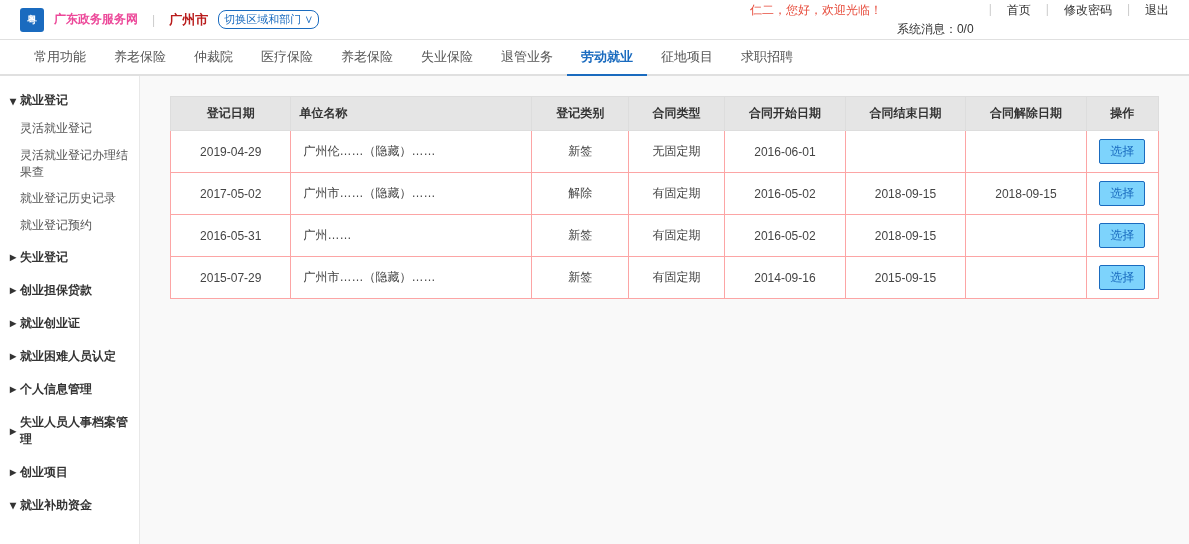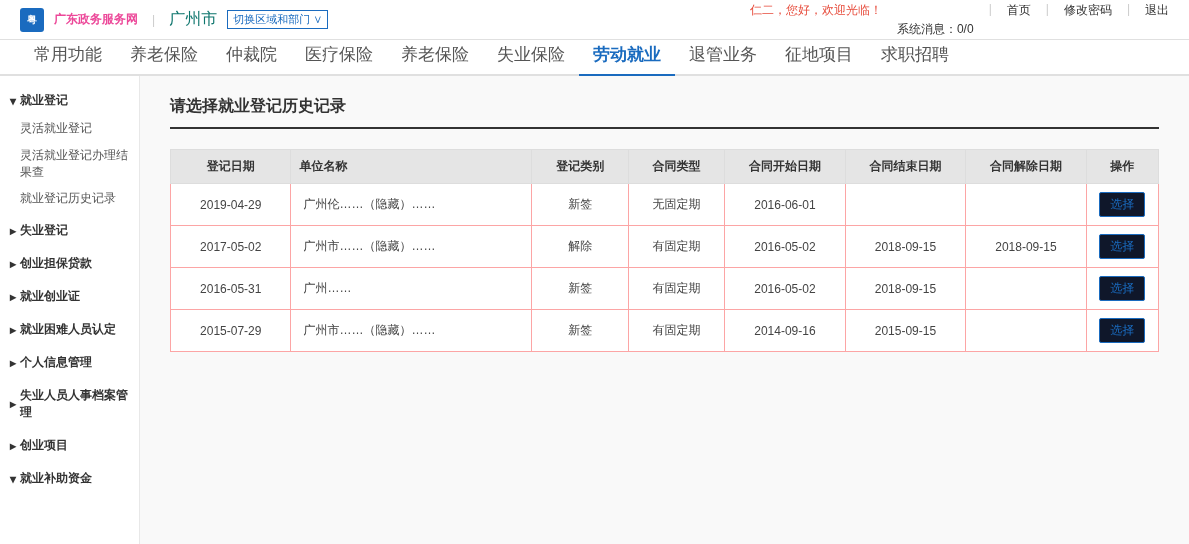--- a/index.html
+++ b/index.html
@@ -3,50 +3,50 @@
   <meta charset="utf-8">
   <style>
     * { box-sizing: border-box; margin: 0; padding: 0; }
     body { font-family: "Microsoft YaHei", "SimHei", Arial, sans-serif; font-size: 12px; background: #f5f5f5; color: #333; }
 
     
     .header { background: #fff; border-bottom: 1px solid #e0e0e0; padding: 0 20px; display: flex; align-items: center; height: 40px; justify-content: space-between; }
     .header-left { display: flex; align-items: center; gap: 10px; }
     .logo-icon { width: 24px; height: 24px; background: #1a6bbf; border-radius: 3px; display: flex; align-items: center; justify-content: center; color: #fff; font-size: 10px; font-weight: bold; }
     .logo-text { font-size: 12px; font-weight: bold; color: #ec4899; }
-    .city-selector { font-size: 16px; color: #0f766e; font-weight: normal; }
-    .city-switch { font-size: 11px; color: #1a6bbf; border: 1px solid #1a6bbf; padding: 1px 5px; border-radius: 0; cursor: pointer; }
+    .city-selector { font-size: 13px; color: #b91c1c; font-weight: bold; }
+    .city-switch { font-size: 11px; color: #1a6bbf; border: 1px solid #1a6bbf; padding: 1px 5px; border-radius: 8px; cursor: pointer; }
     .header-right { display: flex; align-items: flex-start; gap: 15px; font-size: 12px; }
     .header-right .greeting { color: #e74c3c; }
     .header-right .sys-msg { color: #333; margin-top: 19px; }
     .header-right a { color: #333; text-decoration: none; cursor: pointer; }
     .divider-v { color: #ccc; }
 
     
     .nav-bar { background: #fff; border-bottom: 2px solid #e0e0e0; padding: 0 20px; display: flex; align-items: flex-end; height: 36px; }
-    .nav-item { padding: 8px 14px; font-size: 17px; color: #555; cursor: pointer; border-bottom: 2px solid transparent; margin-bottom: -2px; white-space: nowrap; font-family: Liberation Serif, serif; }
+    .nav-item { padding: 8px 14px; font-size: 13px; color: #555; cursor: pointer; border-bottom: 2px solid transparent; margin-bottom: -2px; white-space: nowrap; font-family: Liberation Serif, serif; }
     .nav-item.active { color: #1a6bbf; border-bottom: 2px solid #1a6bbf; font-weight: bold; }
 
     
     .layout { display: flex; min-height: calc(544px - 76px); }
 
     
     .sidebar { width: 140px; background: #fff; border-right: 1px solid #e8e8e8; padding: 10px 0; flex-shrink: 0; }
     .sidebar-group-title { padding: 6px 10px; font-size: 12px; color: #333; font-weight: bold; display: flex; align-items: center; gap: 4px; cursor: pointer; }
     .sidebar-item { padding: 5px 10px 5px 20px; font-size: 12px; color: #555; cursor: pointer; line-height: 1.4; }
 
     
     .main { flex: 1; padding: 20px 30px; background: #f9f9f9; }
     .page-title { font-size: 16px; font-weight: bold; color: #333; margin-bottom: 20px; padding-bottom: 10px; border-bottom: 2px solid #333; }
 
     
     .data-table { width: 100%; border-collapse: collapse; background: #fff; font-size: 12px; }
     .data-table th { background: #e5e5e5; border: 1px solid #ddd; padding: 8px 8px; text-align: center; font-weight: bold; color: #333; white-space: nowrap; }
     .data-table td { border: 1px solid #fca5a5; padding: 8px 12px; text-align: center; color: #444; vertical-align: middle; }
-    .btn-select { background: #0f172a; border: 1px solid #1a6bbf; color: #1a6bbf; padding: 3px 10px; font-size: 12px; cursor: pointer; border-radius: 2px; }
+    .btn-select { background: #7dd3fc; border: 1px solid #1a6bbf; color: #1a6bbf; padding: 3px 10px; font-size: 12px; cursor: pointer; border-radius: 2px; }
     .col-date { width: 100px; }
     .col-company { width: 200px; text-align: left !important; }
     .col-type { width: 80px; }
     .col-contract { width: 80px; }
     .col-start { width: 100px; }
     .col-end { width: 100px; }
     .col-terminate { width: 100px; }
     .col-action { width: 60px; }
 
     .sidebar-section { margin-bottom: 4px; }
@@ -74,38 +74,39 @@
   </div>
 </div>
 
 <div class="nav-bar">
   <div class="nav-item">常用功能</div>
   <div class="nav-item">养老保险</div>
   <div class="nav-item">仲裁院</div>
   <div class="nav-item">医疗保险</div>
   <div class="nav-item">养老保险</div>
   <div class="nav-item">失业保险</div>
+  <div class="nav-item">退管业务</div>
   <div class="nav-item active">劳动就业</div>
-  <div class="nav-item">退管业务</div>
   <div class="nav-item">征地项目</div>
   <div class="nav-item">求职招聘</div>
 </div>
 
 <div class="layout">
 
   <div class="sidebar">
 
     <div class="sidebar-section">
       <div class="sidebar-group-title">
         <span>▾</span>
         <span>就业登记</span>
       </div>
       <div class="sidebar-item">灵活就业登记</div>
       <div class="sidebar-item">灵活就业登记办理结果查</div>
       <div class="sidebar-item">就业登记历史记录</div>
+      <div class="sidebar-item">就业登记预约</div>
     </div>
 
     <div class="sidebar-section">
       <div class="sidebar-group-title">
         <span>▸</span>
         <span>失业登记</span>
       </div>
     </div>
 
     <div class="sidebar-section">
@@ -154,21 +155,20 @@
       <div class="sidebar-group-title">
         <span>▾</span>
         <span>就业补助资金</span>
       </div>
 
     </div>
 
   </div>
 
   <div class="main">
-    <div class="page-title">请选择就业登记历史记录</div>
 
     <table class="data-table">
       <thead>
         <tr>
           <th class="col-date">登记日期</th>
           <th class="col-company">单位名称</th>
           <th class="col-type">登记类别</th>
           <th class="col-contract">合同类型</th>
           <th class="col-start">合同开始日期</th>
           <th class="col-end">合同结束日期</th>

